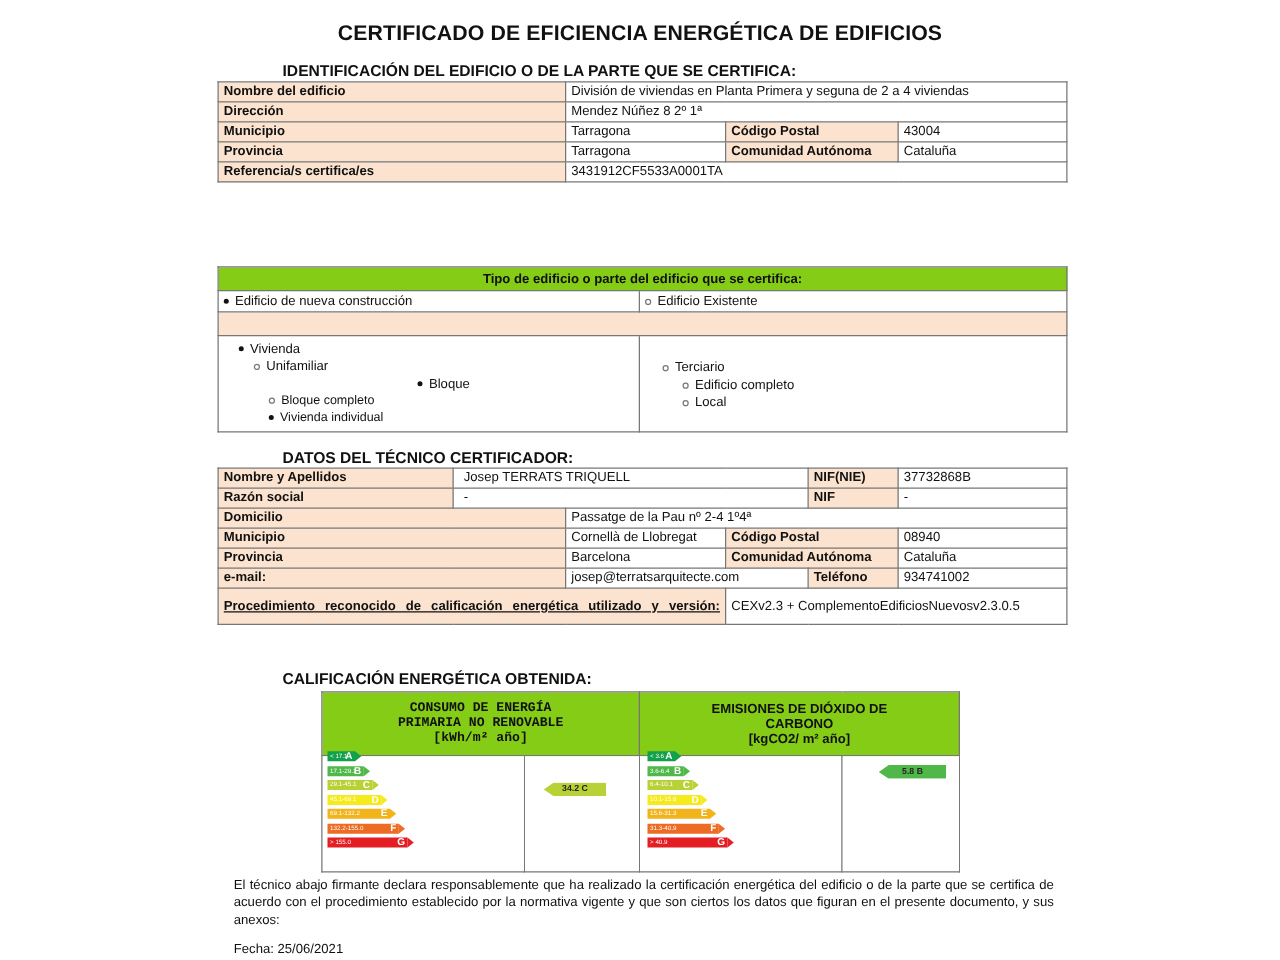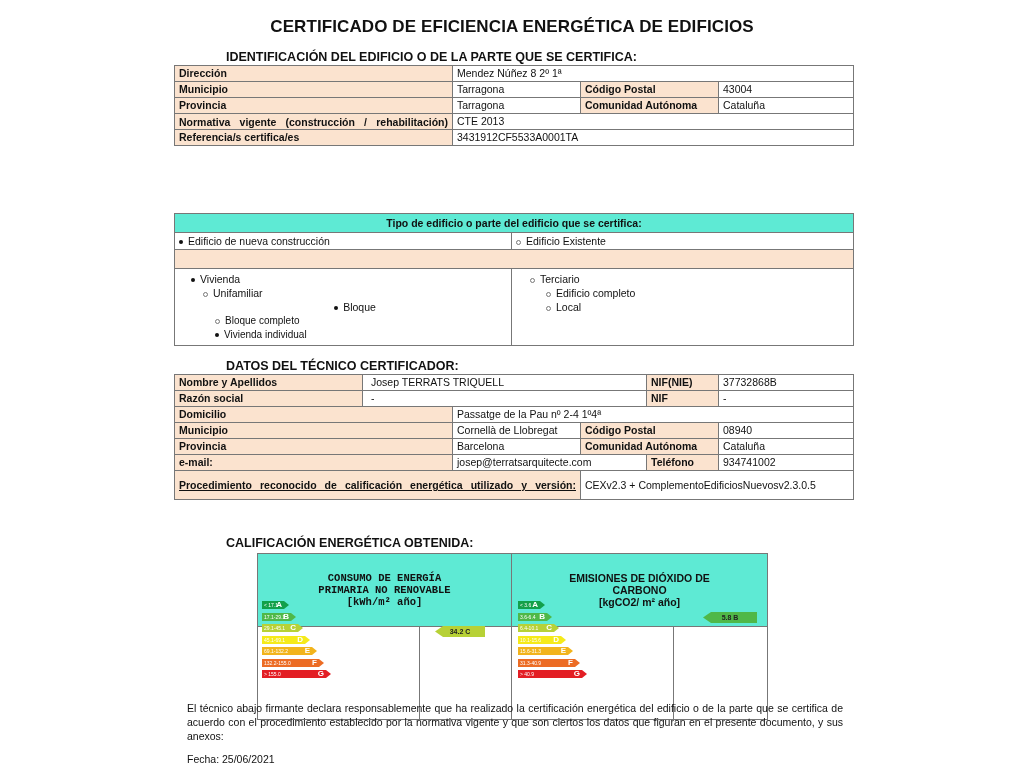--- a/index.html
+++ b/index.html
@@ -3,21 +3,21 @@
 <meta charset="utf-8">
 <style>
   html,body{margin:0;padding:0;background:#fff;}
   body{width:1024px;height:768px;position:relative;overflow:hidden;font-family:"Liberation Sans",sans-serif;color:#111;}
   .title{position:absolute;left:0;width:1024px;top:17px;text-align:center;font-weight:bold;font-size:17px;letter-spacing:0.1px;}
   .sect{position:absolute;font-weight:bold;font-size:12.5px;margin-left:39px;}
   table{border-collapse:collapse;position:absolute;font-size:10.5px;}
   td{border:1px solid #777;padding:1px 4px;height:13px;line-height:13px;vertical-align:middle;}
   td.lab{background:#fbe3cf;font-weight:bold;}
   td.val{background:#fff;}
-  .hdr{background:#5eead4;font-weight:bold;text-align:center;}
+  .hdr{background:#84cc16;font-weight:bold;text-align:center;}
   .just{text-align:justify;text-align-last:justify;}
   .opt{font-size:10.5px;line-height:14px;}
   .dot{display:inline-block;width:4px;height:4px;border-radius:50%;background:#111;margin-right:5px;vertical-align:middle;}
   .ring{display:inline-block;width:3px;height:3px;border-radius:50%;border:1px solid #777;margin-right:5px;vertical-align:middle;}
   .scale{position:absolute;}
   .bar{position:absolute;height:8px;font-size:5px;color:#fff;line-height:8px;padding-left:2px;box-sizing:border-box;}
   .bar:after{content:"";position:absolute;right:-5px;top:0;border-top:4px solid transparent;border-bottom:4px solid transparent;border-left:5px solid currentColor;}
   .bar .lt{position:absolute;right:2px;top:0;font-weight:bold;font-size:8px;}
   .arrow{position:absolute;height:11px;font-size:7px;line-height:11px;text-align:center;font-weight:bold;color:#222;}
   .foot{position:absolute;left:187px;width:656px;font-size:10.5px;line-height:14px;text-align:justify;}
@@ -29,39 +29,39 @@
 
 <div class="sect" style="left:187px;top:50px;">IDENTIFICACIÓN DEL EDIFICIO O DE LA PARTE QUE SE CERTIFICA:</div>
 <table style="left:174px;top:65px;width:680px;">
   <colgroup>
       <col style="width:278px">
       <col style="width:128px">
       <col style="width:138px">
       <col>
     </colgroup>
   <tbody>
+      <tr>
+        <td class="lab">Nombre del edificio</td>
+        <td class="val" colspan="3">División de viviendas en Planta Primera y seguna de 2 a 4 viviendas</td>
+      </tr>
   <tr>
         <td class="lab">Dirección</td>
         <td class="val" colspan="3">Mendez Núñez 8 2º 1ª</td>
       </tr>
   <tr>
         <td class="lab">Municipio</td>
         <td class="val">Tarragona</td>
         <td class="lab">Código Postal</td>
         <td class="val">43004</td>
       </tr>
   <tr>
         <td class="lab">Provincia</td>
         <td class="val">Tarragona</td>
         <td class="lab">Comunidad Autónoma</td>
         <td class="val">Cataluña</td>
-      </tr>
-  <tr>
-        <td class="lab just" style="line-height:12px;">Normativa vigente (construcción / rehabilitación)</td>
-        <td class="val" colspan="3">CTE 2013</td>
       </tr>
   <tr>
         <td class="lab">Referencia/s certifica/es</td>
         <td class="val" colspan="3">3431912CF5533A0001TA</td>
       </tr>
 </tbody>
   </table>
 
 <table style="left:174px;top:213px;width:680px;">
   <colgroup>
@@ -80,21 +80,21 @@
         <td colspan="2" style="background:#fbe3cf;height:16px;"></td>
       </tr>
   <tr>
     <td class="val opt" style="vertical-align:top;height:72px;padding-top:3px;margin-top:32px;">
       <div style="padding-left:12px;"><span class="dot"></span><span>Vivienda</span></div>
       <div style="padding-left:24px;"><span class="ring"></span><span>Unifamiliar</span></div>
       <div style="padding-left:24px;text-align:center;"><span class="dot"></span><span>Bloque</span></div>
       <div style="padding-left:36px;font-size:10px;"><span class="ring"></span><span>Bloque completo</span></div>
       <div style="padding-left:36px;font-size:10px;"><span class="dot"></span><span>Vivienda individual</span></div>
     </td>
-    <td class="val opt" style="vertical-align:top;padding-top:3px;">
+    <td class="val opt" style="vertical-align:top;padding-top:18px;">
       <div style="padding-left:14px;"><span class="ring"></span><span>Terciario</span></div>
       <div style="padding-left:30px;"><span class="ring"></span><span>Edificio completo</span></div>
       <div style="padding-left:30px;"><span class="ring"></span><span>Local</span></div>
     </td>
   </tr>
 </tbody>
   </table>
 
 <div class="sect" style="left:187px;top:359px;">DATOS DEL TÉCNICO CERTIFICADOR:</div>
 <table style="left:174px;top:374px;width:680px;">
@@ -156,21 +156,21 @@
       <col style="width:162px">
       <col>
     </colgroup>
   <tbody>
       <tr>
     <td class="hdr" colspan="2" style="line-height:12px;padding:1px 0;font-family:Liberation Mono, monospace;">
       <div>CONSUMO DE ENERGÍA</div>
       <div>PRIMARIA NO RENOVABLE</div>
       <div>[kWh/m² año]</div>
     </td>
-    <td class="hdr" colspan="2" style="line-height:12px;padding:18px 0;">
+    <td class="hdr" colspan="2" style="line-height:12px;padding:7px 0;">
       <div>EMISIONES DE DIÓXIDO DE</div>
       <div>CARBONO</div>
       <div>[kgCO2/ m² año]</div>
     </td>
   </tr>
   <tr>
     <td class="val" style="height:90px;position:relative;"></td>
     <td class="val" style="position:relative;"></td>
     <td class="val" style="position:relative;"></td>
     <td class="val" style="position:relative;"></td>

